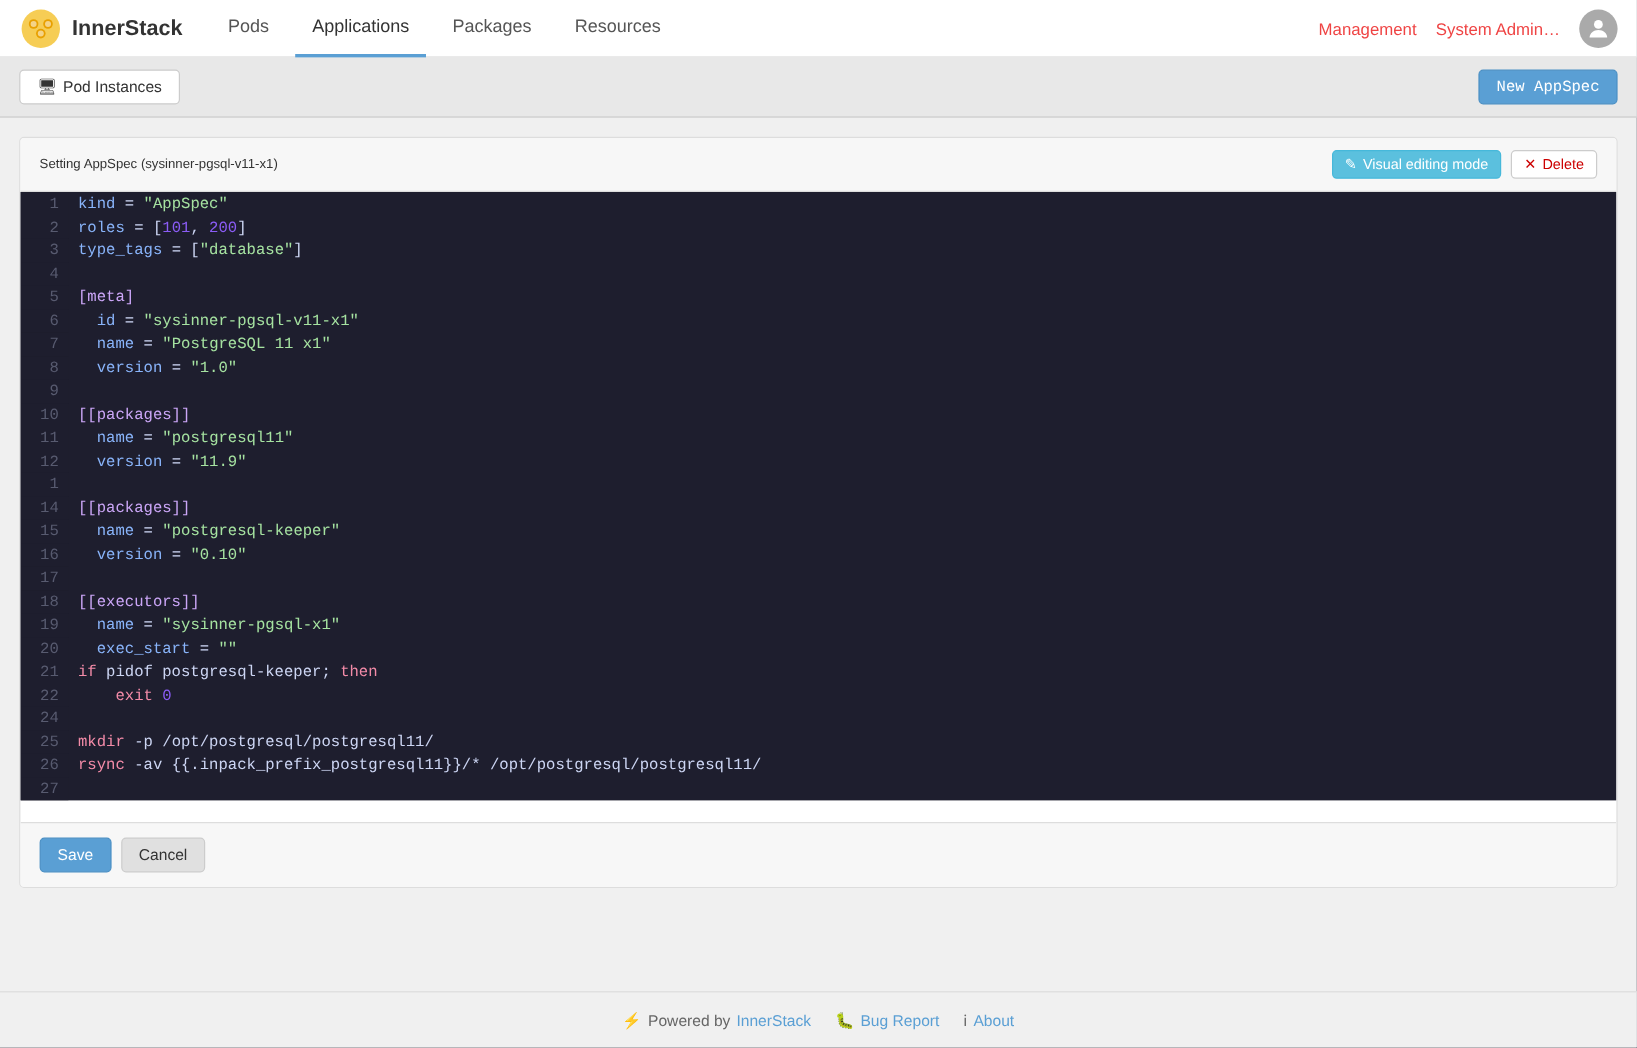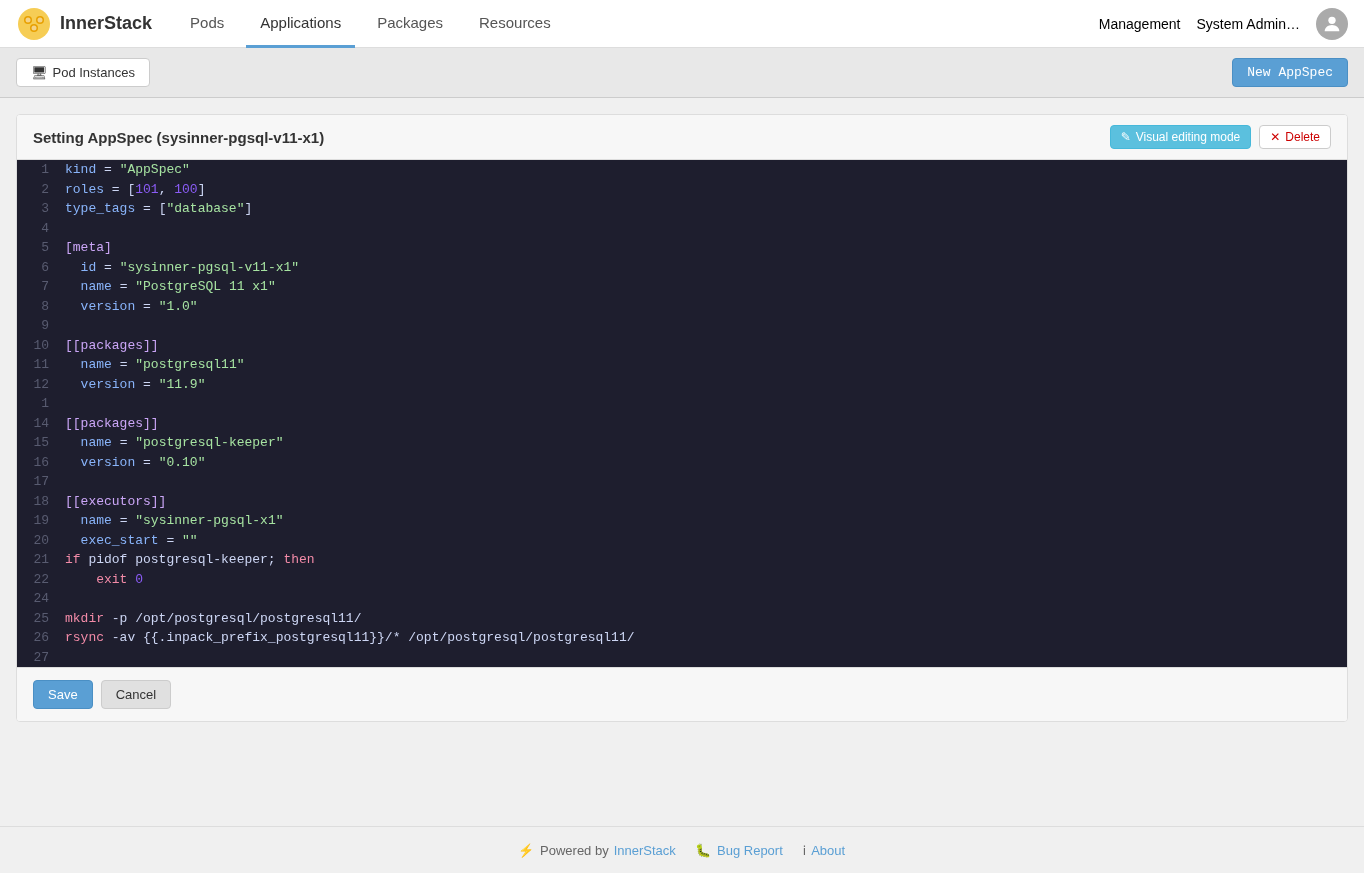--- a/index.html
+++ b/index.html
@@ -45,21 +45,21 @@
       color: #333;
       border-bottom: 3px solid #5a9fd4;
       font-weight: 500;
     }
     .nav-right {
       margin-left: auto;
       display: flex;
       align-items: center;
       gap: 16px;
     }
-    .nav-right-text { font-size: 14px; color: #000000; cursor: pointer; }
+    .nav-right-text { font-size: 14px; color: #ef4444; cursor: pointer; }
     .user-avatar {
       width: 32px;
       height: 32px;
       border-radius: 50%;
       background: #aaa;
       display: flex;
       align-items: center;
       justify-content: center;
       color: #fff;
       font-size: 18px;
@@ -115,22 +115,22 @@
     }
     .panel-header {
       display: flex;
       align-items: center;
       justify-content: space-between;
       padding: 10px 16px;
       background: #f7f7f7;
       border-bottom: 1px solid #ddd;
     }
     .panel-title {
-      font-size: 15px;
-      font-weight: 700;
+      font-size: 11px;
+      font-weight: 400;
       color: #333;
     }
     .panel-header-actions { display: flex; gap: 8px; }
     .btn-sm {
       padding: 4px 10px;
       font-size: 12px;
     }
     .btn-info {
       background: #5bc0de;
       color: #fff;
@@ -174,20 +174,21 @@
     .num { color: #8b5cf6; margin-top: 29px; } 
     .sh { color: #f38ba8; }
 
     
     .form-actions {
       padding: 12px 16px;
       background: #f7f7f7;
       border-top: 1px solid #ddd;
       display: flex;
       gap: 8px;
+      margin-top: 18px;
     }
     .btn-save {
       background: #5a9fd4;
       color: #fff;
       border-color: #4a8fc4;
       font-weight: 500;
     }
     .btn-cancel {
       background: #e0e0e0;
       color: #333;
@@ -280,21 +281,21 @@
 
     <div class="code-editor">
 
       <div class="code-line">
         <span class="line-num">1</span>
         <span class="line-content"><span class="key">kind</span> <span class="op">=</span> <span class="str">"AppSpec"</span></span>
       </div>
 
       <div class="code-line">
         <span class="line-num">2</span>
-        <span class="line-content"><span class="key">roles</span> <span class="op">=</span> [<span class="num">101</span>, <span class="num">100</span>]</span>
+        <span class="line-content"><span class="key">roles</span> <span class="op">=</span> [<span class="num">101</span>, <span class="num">200</span>]</span>
       </div>
 
       <div class="code-line">
         <span class="line-num">3</span>
         <span class="line-content"><span class="key">type_tags</span> <span class="op">=</span> [<span class="str">"database"</span>]</span>
       </div>
 
       <div class="code-line">
         <span class="line-num">4</span>
         <span class="line-content"> </span>

